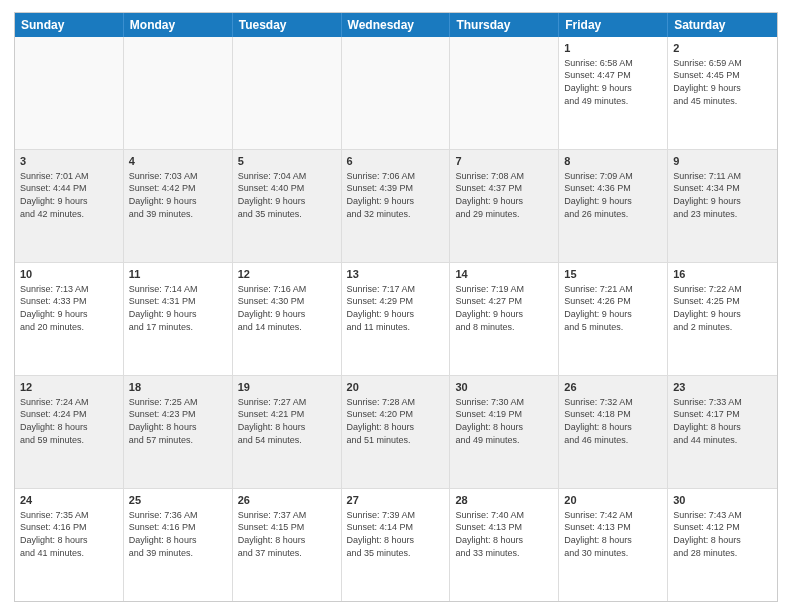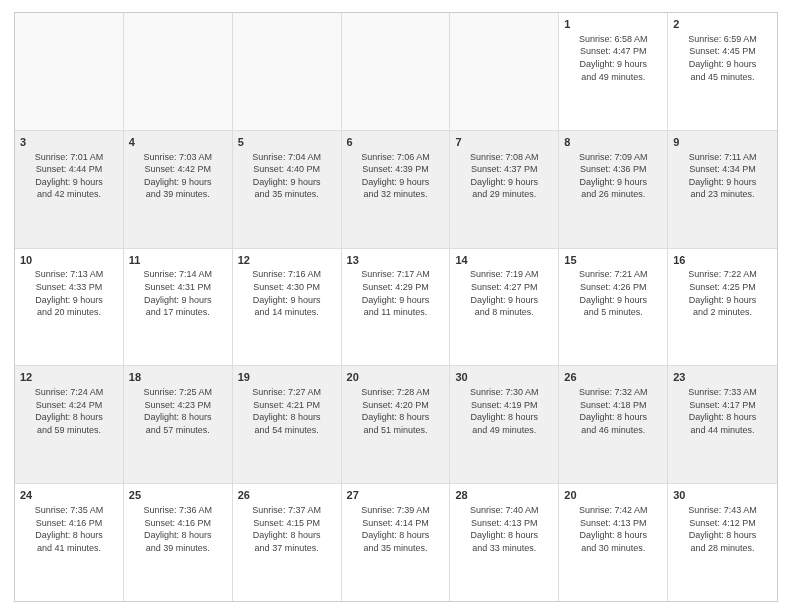--- a/index.html
+++ b/index.html
@@ -89,29 +89,38 @@
       font-size: 11px;
       font-weight: bold;
       color: #333;
       display: block;
       margin-bottom: 1px;
     }
     .cell-info {
       font-size: 9px;
       color: #444;
       line-height: 1.4;
-      text-align: center;
     }
   </style>
 </head>
 <body>
 
 <div class="page">
 
   <div class="calendar">
+    <div class="cal-header-row">
+
+    <div class="cal-header-cell">Sunday</div>
+        <div class="cal-header-cell">Monday</div>
+        <div class="cal-header-cell">Tuesday</div>
+        <div class="cal-header-cell">Wednesday</div>
+        <div class="cal-header-cell">Thursday</div>
+        <div class="cal-header-cell">Friday</div>
+        <div class="cal-header-cell">Saturday</div>
+      </div>
     <div class="cal-body">
 
     <div class="cal-row">
           <div class="cal-cell empty"></div>
           <div class="cal-cell empty"></div>
           <div class="cal-cell empty"></div>
           <div class="cal-cell empty"></div>
           <div class="cal-cell empty"></div>
           <div class="cal-cell">
             <span class="day-num">1</span>

